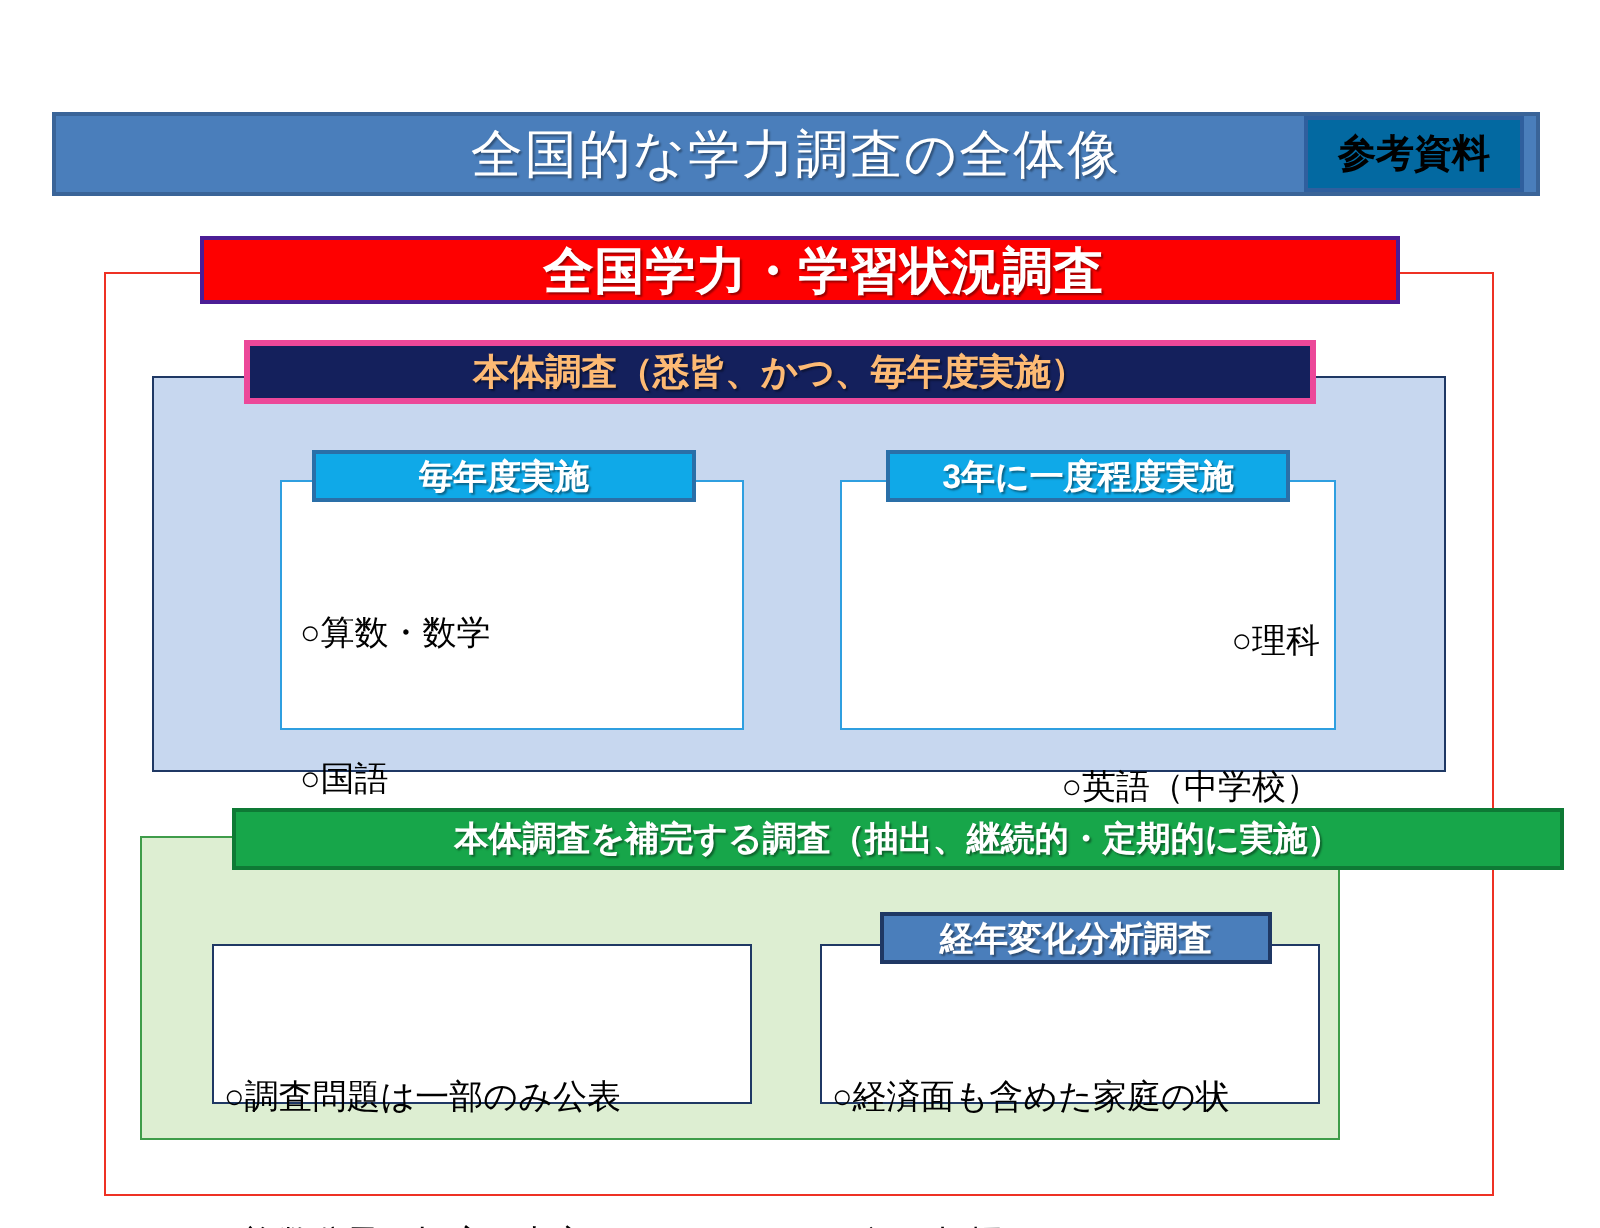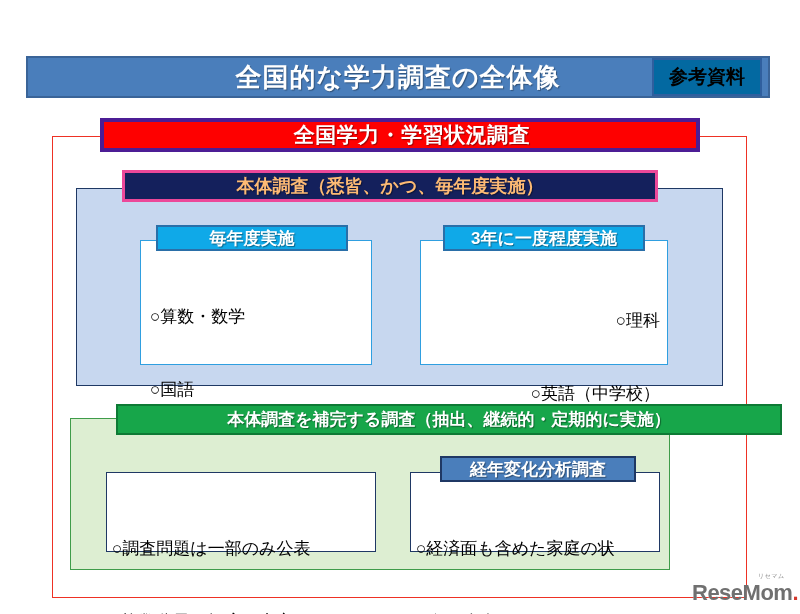--- a/index.html
+++ b/index.html
@@ -34,21 +34,21 @@
     position: absolute;
     left: 0;
     top: 0;
     width: 100%;
     height: 100%;
     display: flex;
     align-items: center;
     justify-content: center;
     color: #ffffff;
     font-size: 26px;
-    font-weight: bold;
+    font-weight: normal;
     letter-spacing: 1px;
     text-shadow: 1px 1px 1px rgba(0,0,0,0.35);
     box-sizing: border-box;
   }
   .ref-badge {
     position: absolute;
     left: 652px;
     top: 58px;
     width: 110px;
     height: 38px;
@@ -76,27 +76,27 @@
   }
 
   
   .red-banner {
     position: absolute;
     left: 100px;
     top: 118px;
     width: 600px;
     height: 34px;
     background: #fe0000;
-    border: 4px solid #4c1d95;
-    box-sizing: border-box;
-    display: flex;
-    align-items: center;
-    justify-content: center;
-    color: #ffffff;
-    font-size: 21px;
+    border: 2px solid #4c1d95;
+    box-sizing: border-box;
+    display: flex;
+    align-items: center;
+    justify-content: center;
+    color: #ffffff;
+    font-size: 25px;
     font-weight: bold;
     letter-spacing: 0.5px;
     text-shadow: 1px 1px 1px rgba(0,0,0,0.4);
     padding-left: 24px;
   }
 
   
   .blue-panel {
     position: absolute;
     left: 76px;
@@ -265,20 +265,14 @@
     <span class="bl">○複数分冊で幅広い内容</span>
   </div>
 
   <div class="card card-navy" style="left:410px; top:472px; width:250px; height:80px;"></div>
   <div class="sub-banner sub-steel" style="left:440px; top:456px; width:196px; height:26px;">経年変化分析調査</div>
   <div class="bullets" style="left:416px; top:489px; width:242px;">
     <span class="bl">○経済面も含めた家庭の状</span>
     <span class="bl">　況を把握</span>
   </div>
 
-  <div class="watermark">
-    <div class="wm-sub">リセマム</div>
-    <div class="wm-main">
-      <span>ReseMom</span><span class="dot">.</span>
-    </div>
-  </div>
 
 </div>
 
 </body></html>

